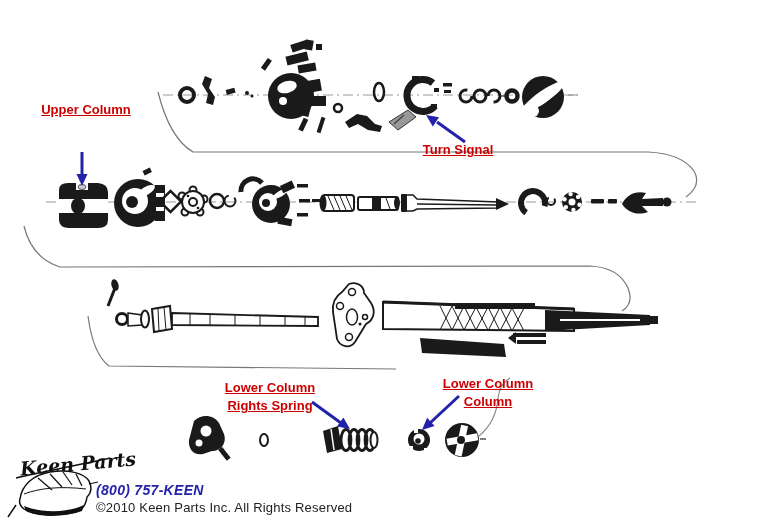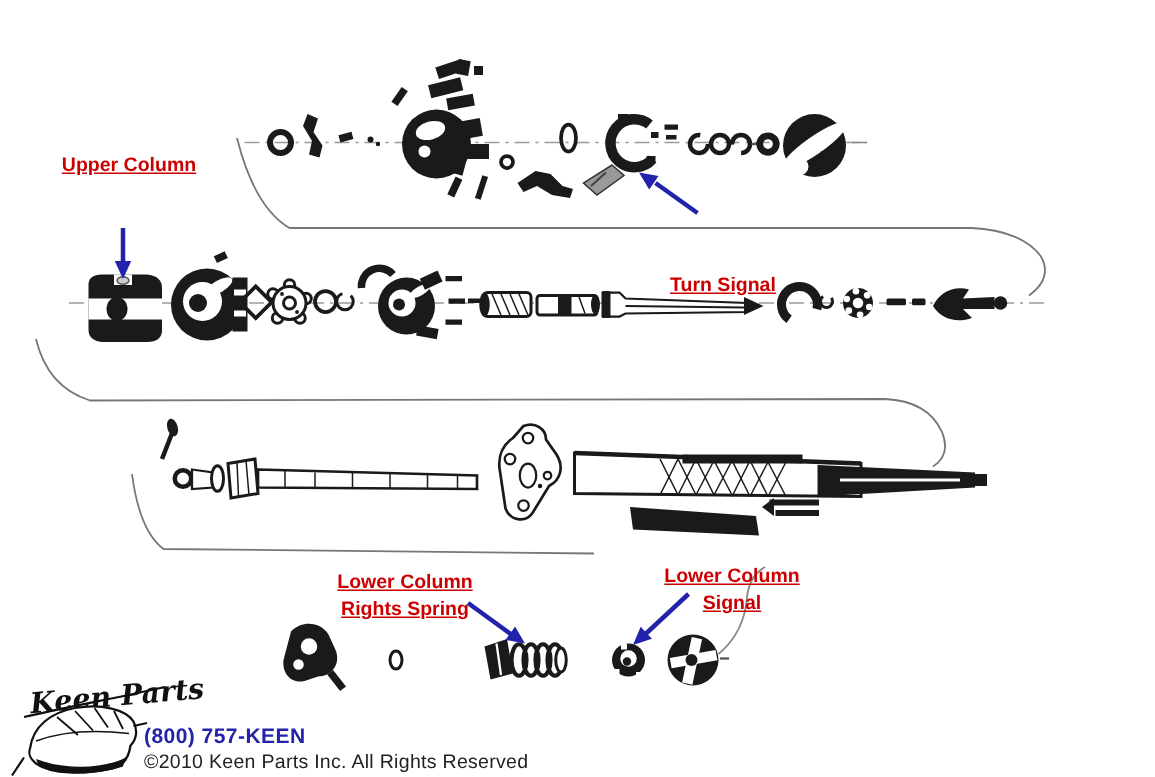--- a/index.html
+++ b/index.html
@@ -11,20 +11,21 @@
   .part-label{
     position:absolute;width:120px;text-align:center;
     color:#cc0000;font-weight:bold;font-size:13px;line-height:18px;
     cursor:pointer;
   }
   .part-label .lbl-line{text-decoration:underline;white-space:nowrap;}
   .phone{
     position:absolute;left:96px;top:482px;
     color:#2222aa;font-weight:bold;font-size:14px;letter-spacing:.3px;
     white-space:nowrap;
+    font-style:italic;
   }
   .copyright{
     position:absolute;left:96px;top:500px;
     color:#222;font-size:13px;letter-spacing:.2px;white-space:nowrap;text-align:right;
   }
 </style>
 </head>
 <body>
 
 <div class="stage">
@@ -326,29 +327,29 @@
         <path d="M8,517 L16,505"></path>
         <path d="M89,484 L98,482" stroke-width="1.2"></path>
       </g>
     </g>
   </svg>
 
   <div class="part-label" style="left:26px;top:101px;">
     <div class="lbl-line">Upper Column</div>
   </div>
 
-  <div class="part-label" style="left:422px;top:141px;margin-top:40px;">
+  <div class="part-label" style="left:398px;top:141px;">
     <div class="lbl-line">Turn Signal</div>
   </div>
 
   <div class="part-label" style="left:210px;top:379px;">
     <div class="lbl-line">Lower Column</div>
     <div class="lbl-line">Rights Spring</div>
   </div>
 
   <div class="part-label" style="left:428px;top:375px;">
     <div class="lbl-line">Lower Column</div>
-    <div class="lbl-line">Signal</div>
+    <div class="lbl-line">Column</div>
   </div>
 
   <div class="phone">(800) 757-KEEN</div>
   <div class="copyright">©2010 Keen Parts Inc. All Rights Reserved</div>
 </div>
 
 </body></html>

